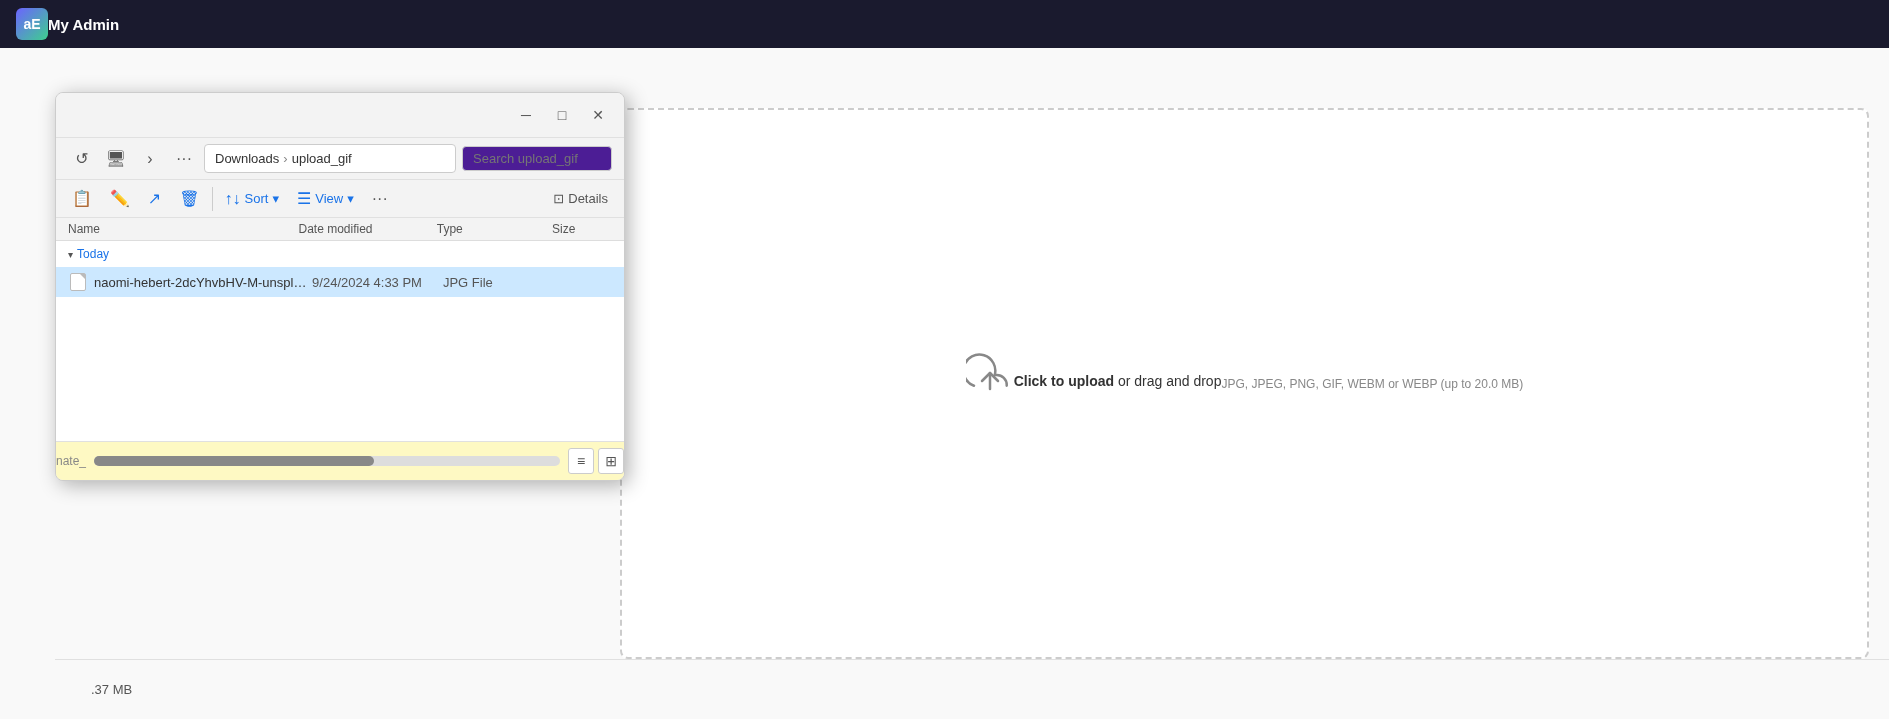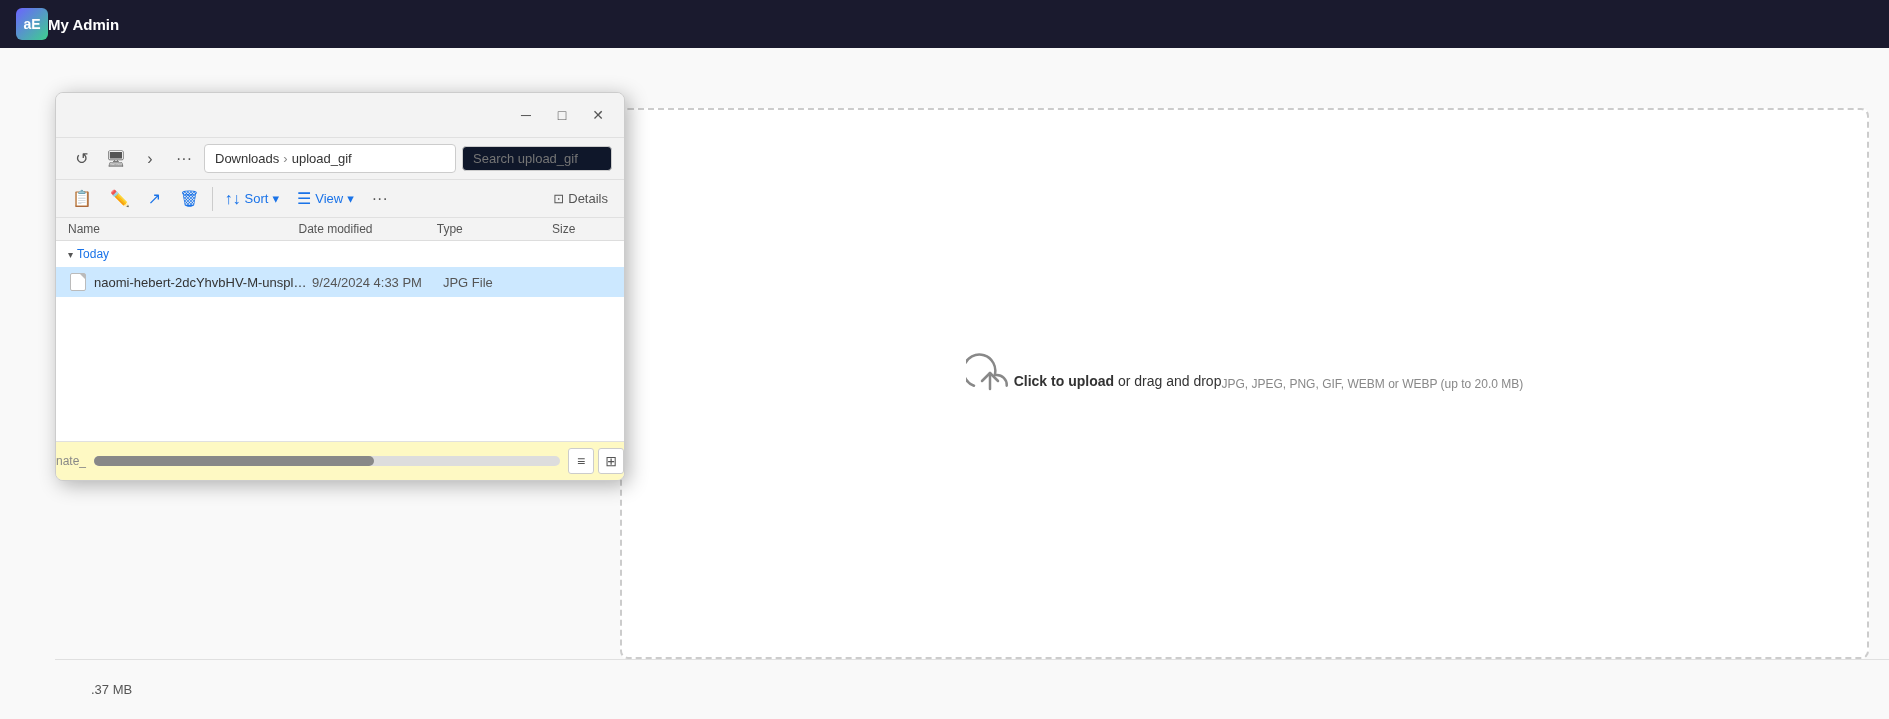--- a/index.html
+++ b/index.html
@@ -211,21 +211,21 @@
     }
     .addr-path-sep {
       color: #888;
       font-size: 13px;
     }
     .addr-search {
       border: 1px solid #ccc;
       border-radius: 4px;
       padding: 4px 10px;
       width: 150px;
-      background: #0f172a;
+      background: #4c1d95;
       font-size: 13px;
       color: #888;
     }
 
     
     .toolbar {
       background: #f3f3f3;
       padding: 4px 8px;
       display: flex;
       align-items: center;

